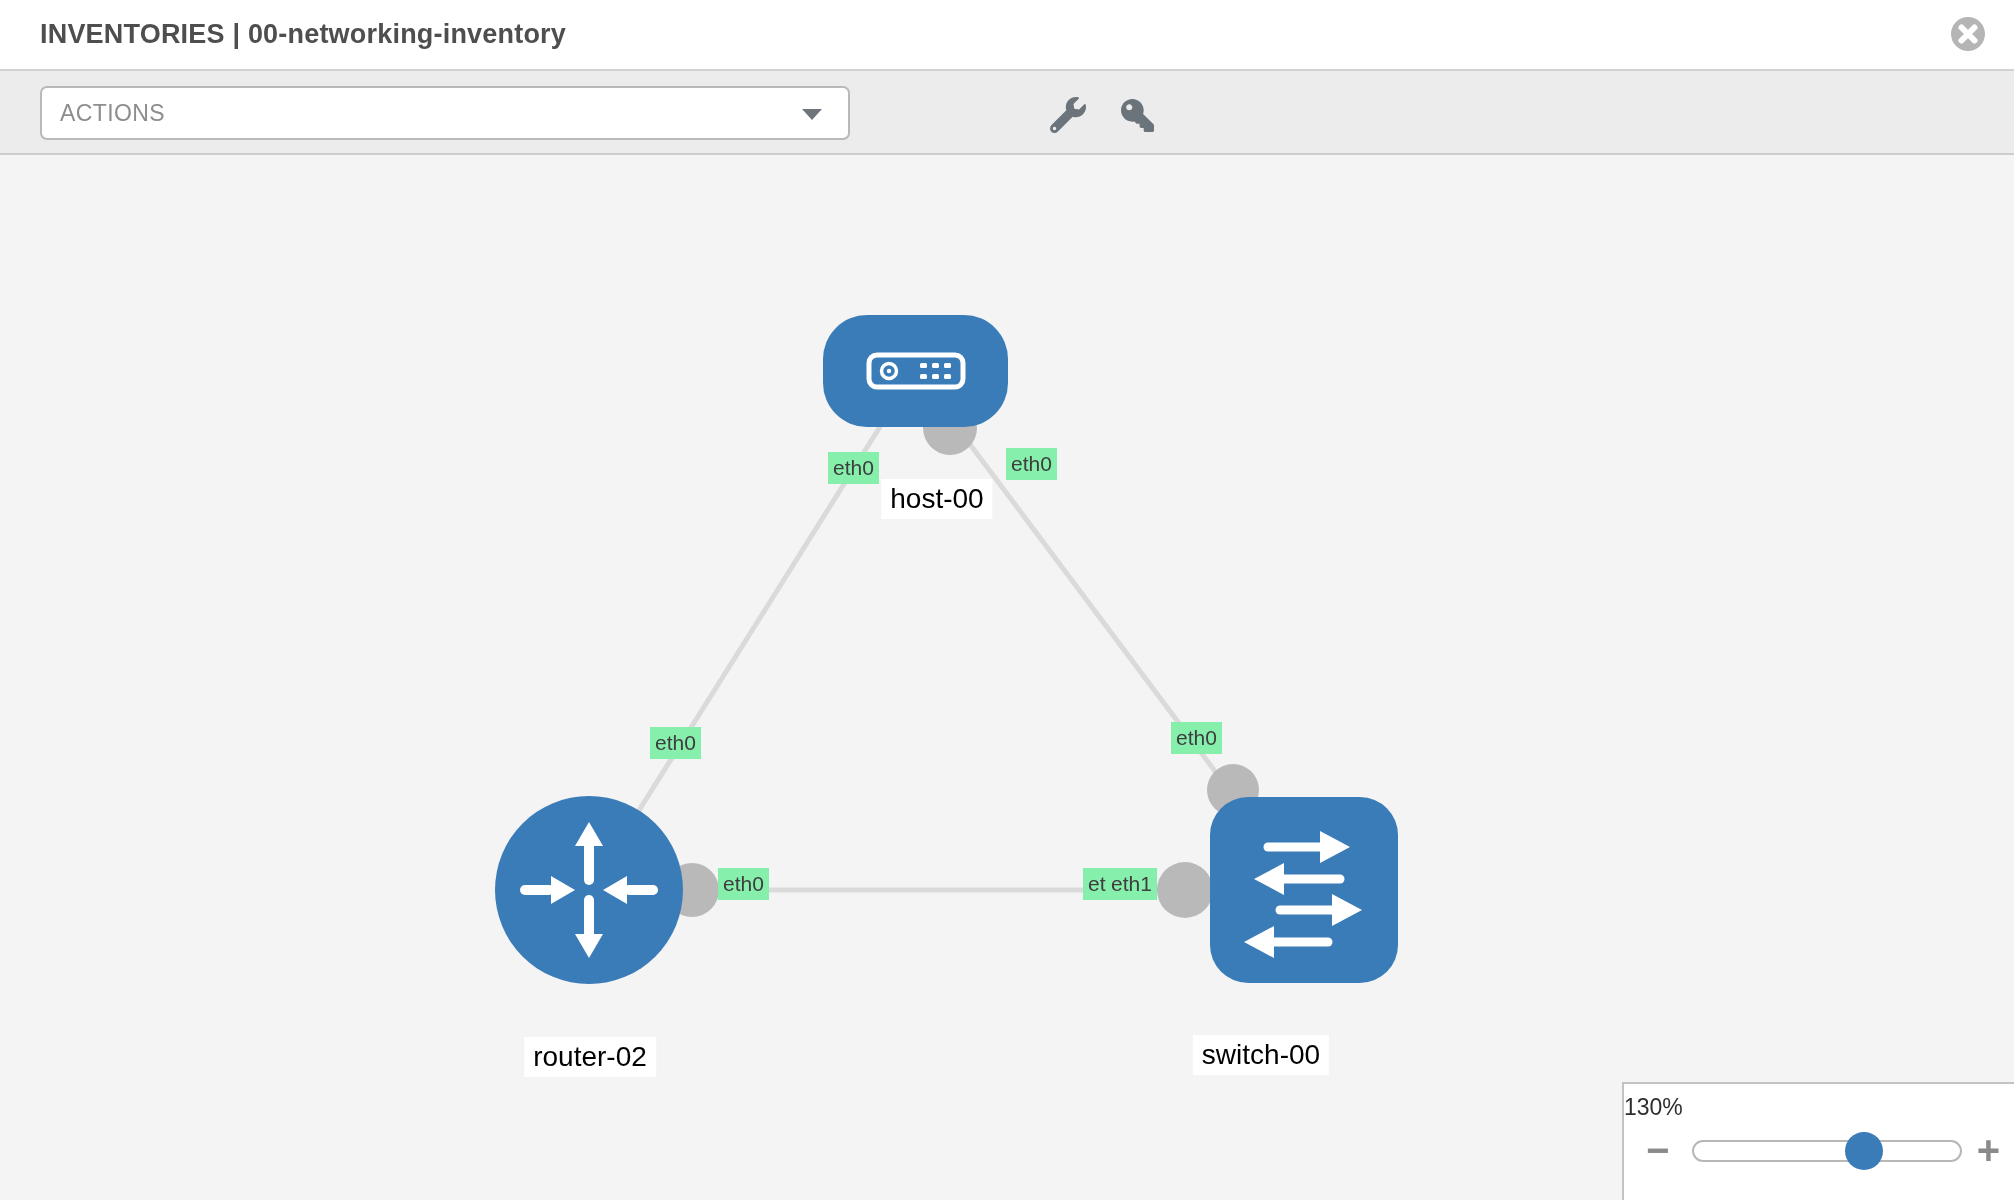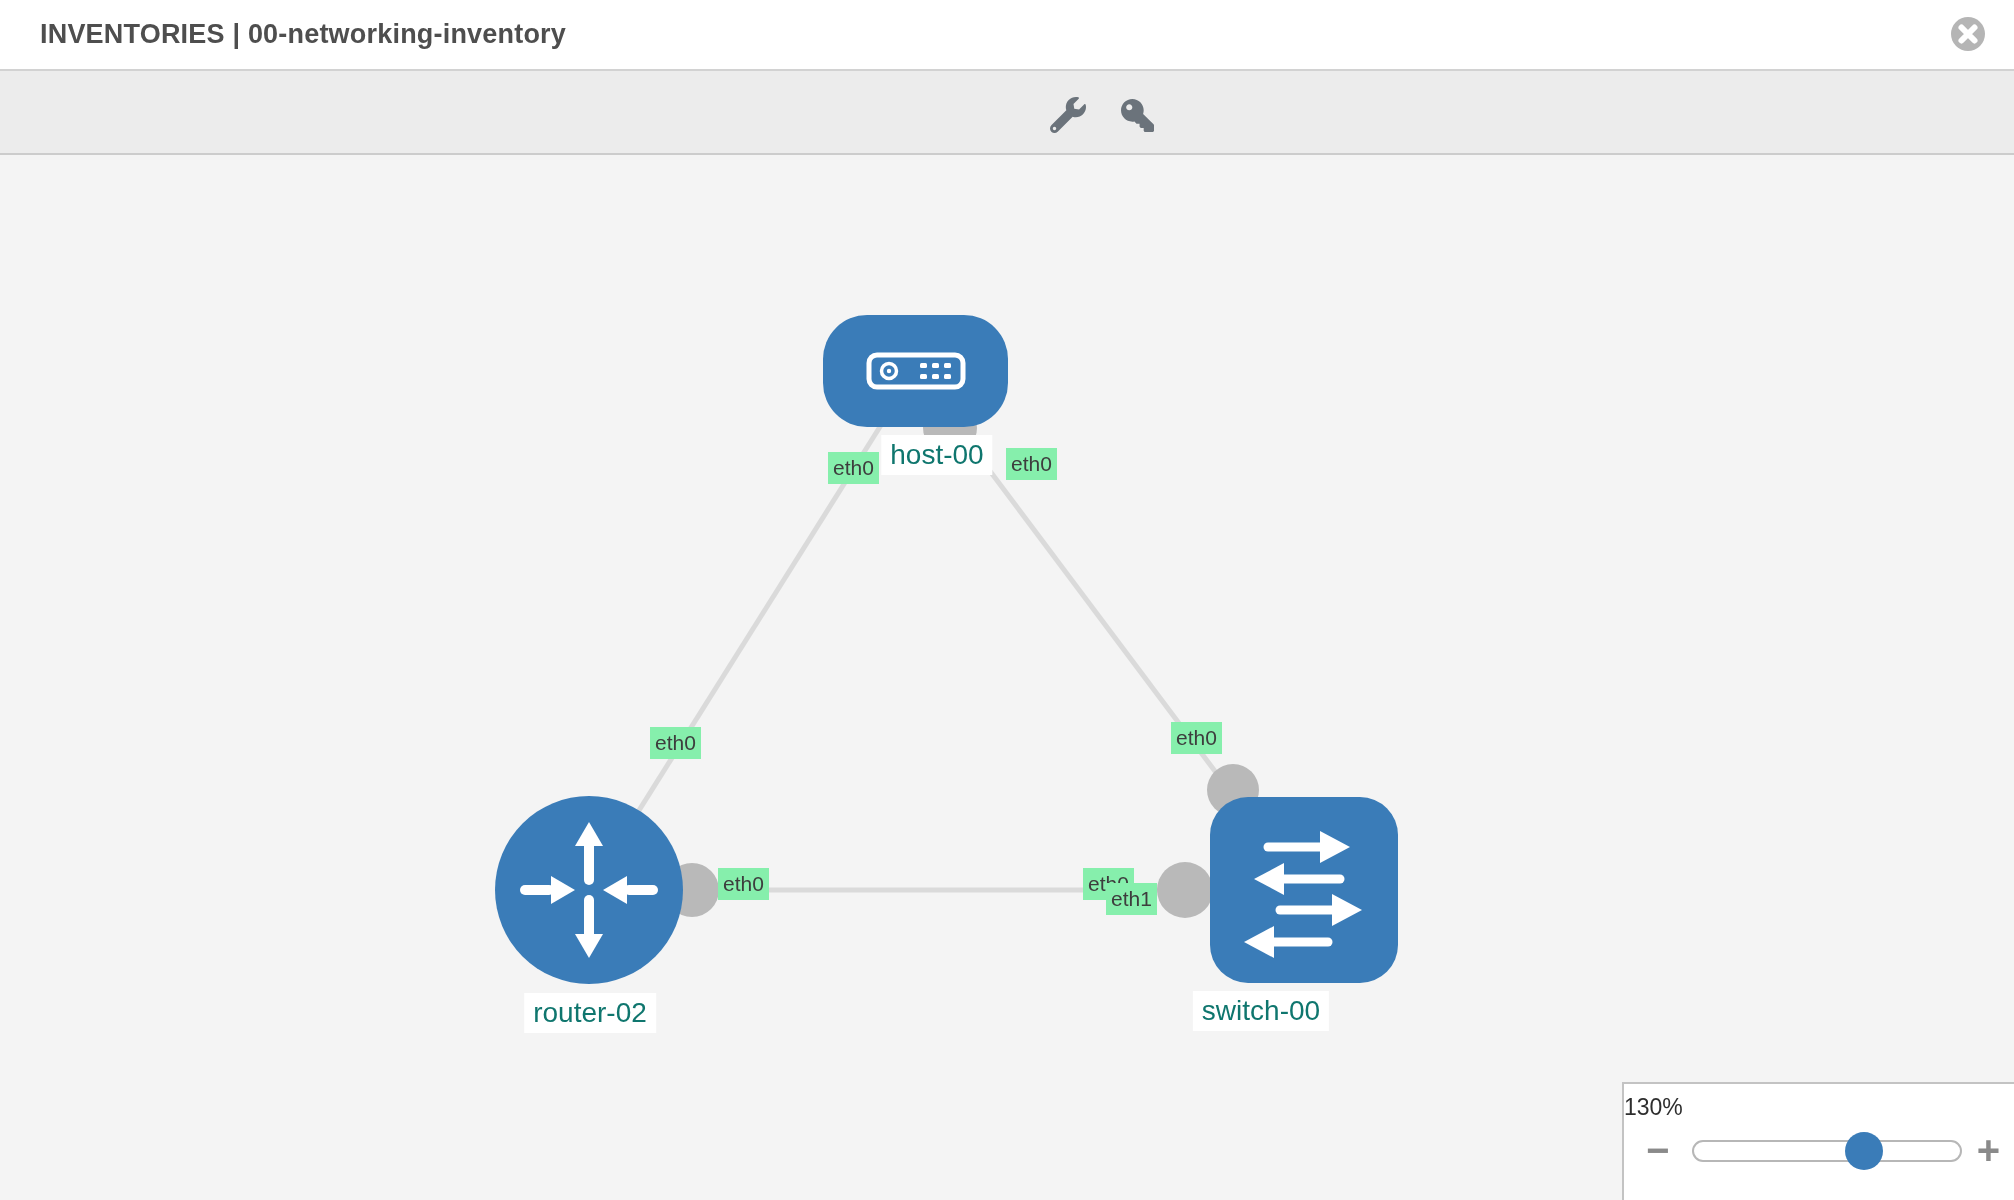--- a/index.html
+++ b/index.html
@@ -55,23 +55,24 @@
     position: absolute; top: 157px; left: 0; width: 2014px; height: 1043px;
     background: #f4f4f4;
   }
   .topo-svg { position: absolute; top: 0; left: 0; }
 
   .iflbl {
     position: absolute; background: #86efac; color: #3d3d3d;
     font-size: 21px; line-height: 1.25; padding: 3px 5px; white-space: nowrap;
   }
   .nodelbl {
-    position: absolute; background: #ffffff; color: #0f766e;
+    position: absolute; background: #ffffff; color: #000000;
     font-size: 28px; line-height: 1.2; padding: 3px 9px; white-space: nowrap;
     transform: translateX(-50%);
+    margin-top: 44px;
   }
   .z-over { z-index: 6; }
   .z-under { z-index: 5; }
 
   
   .zoom-panel {
     position: absolute; right: 0; bottom: 0; width: 392px; height: 118px;
     background: #ffffff; border-top: 2px solid #c3c3c3; border-left: 2px solid #c3c3c3;
   }
   .zoom-level {
@@ -101,20 +102,24 @@
   <div class="page-title">INVENTORIES | 00-networking-inventory</div>
   <button class="close-btn">
     <svg width="36" height="36" viewBox="0 0 36 36">
       <circle cx="18" cy="18" r="17" fill="#b5b5b5"></circle>
       <path d="M11.5 11.5 L24.5 24.5 M24.5 11.5 L11.5 24.5" stroke="#ffffff" stroke-width="6" stroke-linecap="round"></path>
     </svg>
   </button>
 </div>
 
 <div class="toolbar">
+  <div class="dropdown actions-dd">
+    <span class="dd-label">ACTIONS</span>
+    <span class="caret"></span>
+  </div>
 
   <button class="tool-btn wrench-btn">
     <svg width="36" height="36" viewBox="0 0 512 512" fill="#6b737b">
       <path d="M507.73 109.1c-2.24-9.03-13.54-12.09-20.12-5.51l-74.36 74.36-67.88-11.31-11.31-67.88 74.36-74.36c6.62-6.62 3.43-17.9-5.66-20.16-47.38-11.74-99.55.91-136.58 37.93-39.64 39.64-50.55 97.1-34.05 147.2L18.74 402.76c-24.99 24.99-24.99 65.51 0 90.5 24.99 24.99 65.51 24.99 90.5 0l213.21-213.21c50.12 16.71 107.47 5.68 147.37-34.22 37.07-37.07 49.7-89.32 37.91-136.73zM64 472c-13.25 0-24-10.75-24-24 0-13.26 10.75-24 24-24s24 10.74 24 24c0 13.25-10.75 24-24 24z"></path>
     </svg>
   </button>
 
   <button class="tool-btn key-btn">
     <svg width="33" height="33" viewBox="0 0 512 512" fill="#6b737b">
       <g transform="scale(-1,1) translate(-512,0)">
@@ -184,21 +189,21 @@
       </g>
     </g>
   </svg>
 
   <div class="iflbl z-under" style="left:828px; top:295px;">eth0</div>
   <div class="iflbl z-under" style="left:1006px; top:291px;">eth0</div>
   <div class="iflbl z-under" style="left:650px; top:570px;">eth0</div>
   <div class="iflbl z-under" style="left:1171px; top:565px;">eth0</div>
   <div class="iflbl z-under" style="left:718px; top:711px;">eth0</div>
   <div class="iflbl z-under" style="left:1083px; top:711px;">eth0</div>
-  <div class="iflbl z-over" style="left:1106px; top:726px;">eth1</div>
+  <div class="iflbl z-over" style="left:1106px; top:711px;">eth1</div>
 
   <div class="nodelbl z-over" style="left:937px; top:278px;">host-00</div>
   <div class="nodelbl z-over" style="left:590px; top:836px;">router-02</div>
   <div class="nodelbl z-over" style="left:1261px; top:834px;">switch-00</div>
 </div>
 
 <div class="zoom-panel">
   <div class="zoom-level">130%</div>
   <span class="zoom-btn zoom-out">−</span>
   <div class="slider-track">

